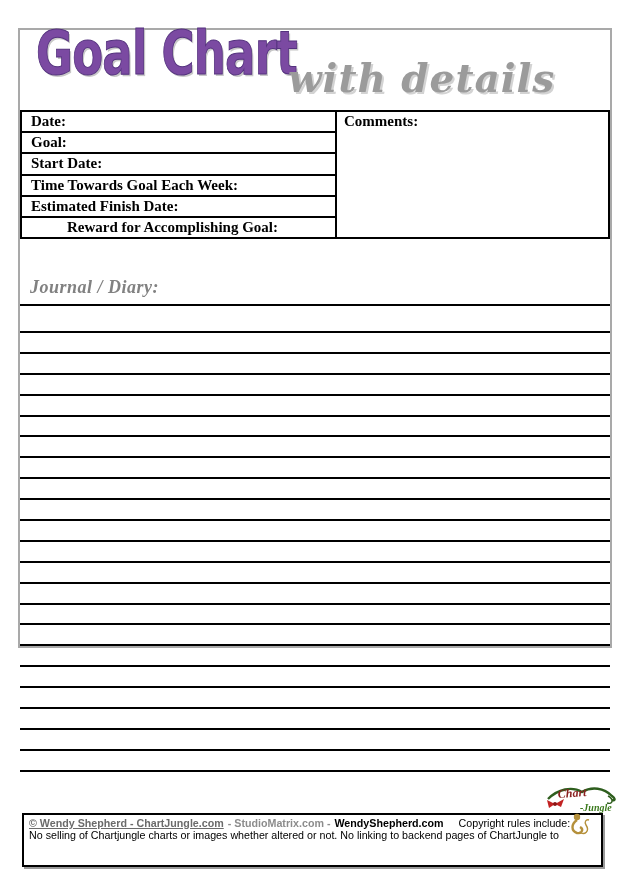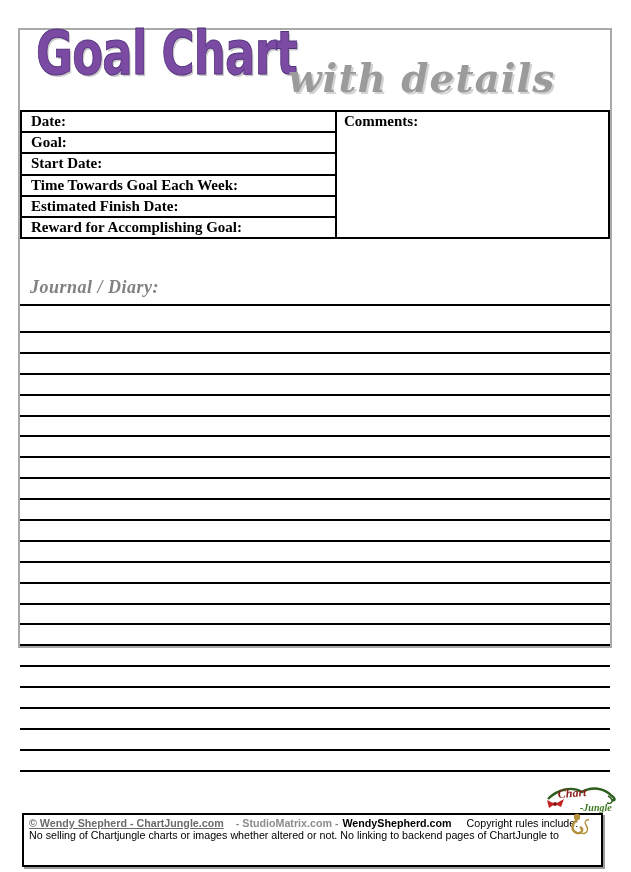--- a/index.html
+++ b/index.html
@@ -23,21 +23,21 @@
 
   
   .details-table{position:absolute;left:0;top:80px;width:590px;height:129px;
                  box-sizing:border-box;border:2px solid #000;display:flex;
                  background:#fff;}
   .details-left{width:315px;box-sizing:border-box;border-right:2px solid #000;
                 display:flex;flex-direction:column;}
   .drow{flex:1;box-sizing:border-box;border-bottom:2px solid #000;
         display:flex;align-items:center;padding-left:9px;
         font-weight:bold;font-size:15px;white-space:nowrap;}
-  .drow:last-child{border-bottom:none;}
+  .drow:last-child{border-bottom:none;margin-left:36px;}
   .details-right{flex:1;box-sizing:border-box;padding:1px 0 8px 7px;
                  font-weight:bold;font-size:15px;}
 
   
   .journal-heading{position:absolute;left:10px;top:248px;line-height:1;
                    font-family:"Liberation Serif",serif;font-style:italic;
                    font-weight:bold;font-size:18px;letter-spacing:.5px;
                    color:#818181;white-space:nowrap;}
   .journal-lines{position:absolute;left:0;top:274px;width:590px;}
   .journal-line{height:0;border-bottom:2px solid #000;margin-top:18.9px;}
@@ -45,21 +45,21 @@
   .journal-line:nth-child(2){margin-top:25px;}
 
   
   .copyright-box{position:absolute;left:2px;top:783px;width:581px;height:54px;
                  box-sizing:border-box;border:2px solid #000;background:#fff;
                  box-shadow:2px 2px 0 #9a9a9a;padding:2px 5px;
                  overflow:hidden;white-space:nowrap;}
   .c-line{font-family:"Liberation Sans",sans-serif;font-size:10.7px;
           line-height:12.3px;color:#000;}
   .seg-author{color:#6b6b6b;font-weight:bold;margin-right:4px;text-decoration:underline;}
-  .seg-studio{color:#8c8c8c;font-weight:bold;margin-right:4px;margin-left:8px;}
+  .seg-studio{color:#8c8c8c;font-weight:bold;margin-right:4px;}
   .seg-site{color:#000;font-weight:bold;}
   .seg-rules{color:#000;margin-left:15px;}
 
   .logo{position:absolute;left:524px;top:753px;width:76px;height:60px;z-index:5;}
 </style>
 </head>
 <body>
 
 <div class="page">
 

